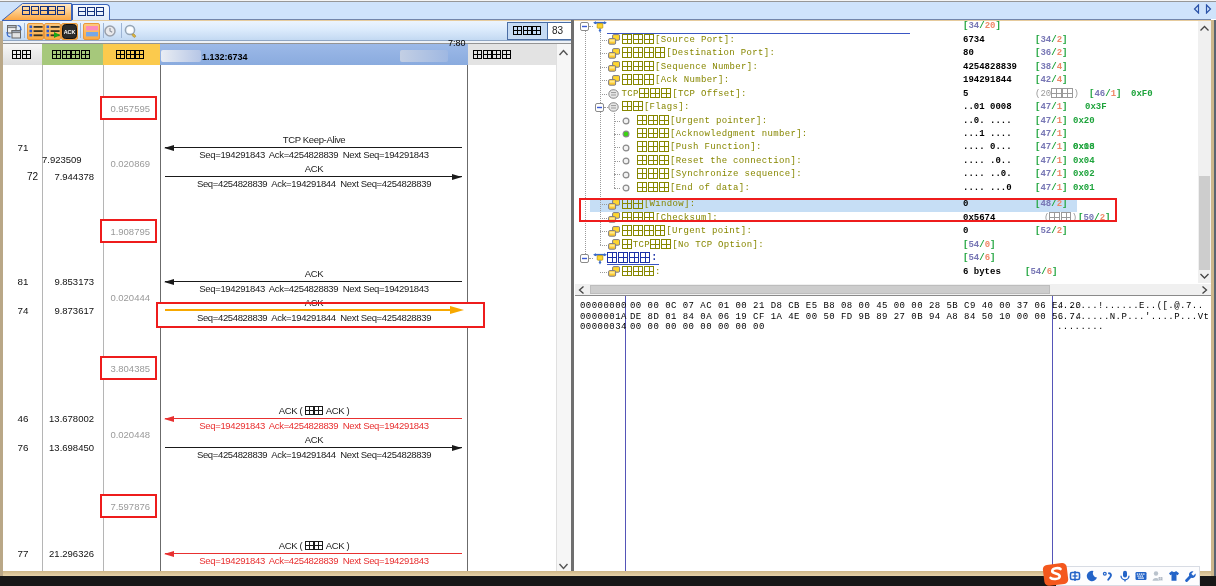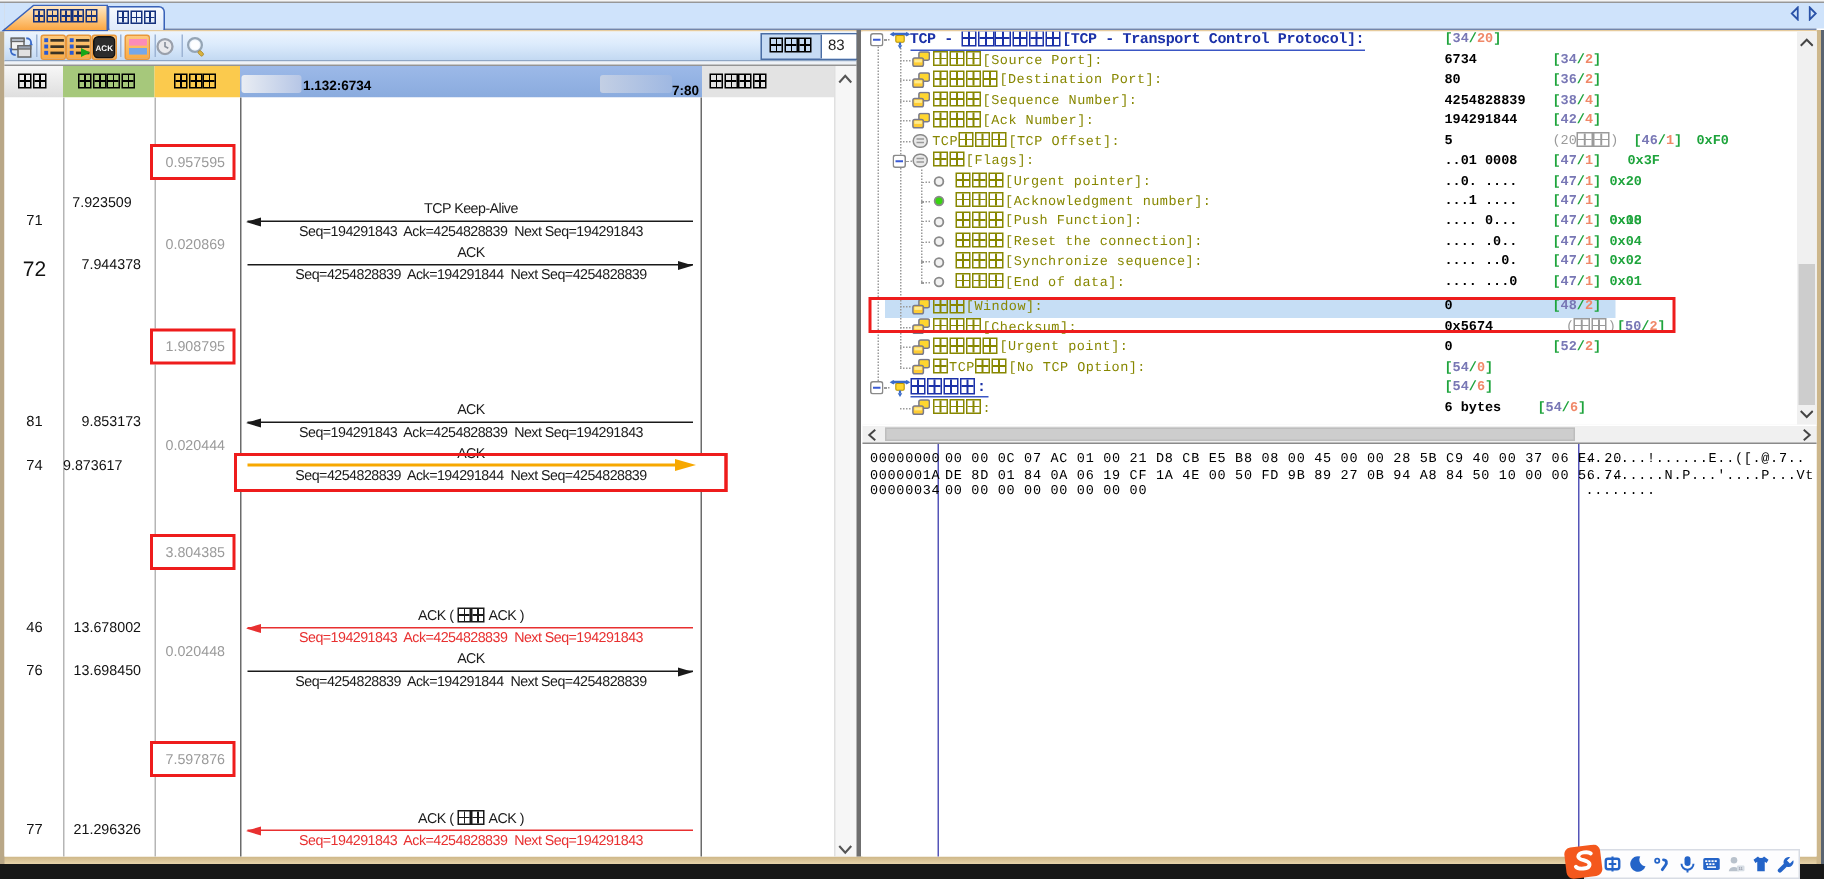--- a/index.html
+++ b/index.html
@@ -111,59 +111,59 @@
 <div class="ab" style="left:103px;top:44px;width:57px;height:21px;background:#fbca4d"></div>
 <div class="ab" style="left:160px;top:44px;width:308px;height:21px;background:linear-gradient(#9cb9e8,#8aabde)"></div>
 <div class="ab" style="left:468px;top:44px;width:88px;height:21px;background:#e3e3e3"></div>
 <div class="ab" style="left:12px;top:49px;font-size:10px;font-weight:bold"><i class="cj s10"></i><i class="cj s10"></i></div>
 <div class="ab" style="left:52px;top:49px;font-size:10px;font-weight:bold"><i class="cj s10"></i><i class="cj s10"></i><i class="cj s10"></i><i class="cj s10"></i></div>
 <div class="ab" style="left:116px;top:49px;font-size:10px;font-weight:bold"><i class="cj s10"></i><i class="cj s10"></i><i class="cj s10"></i></div>
 <div class="ab" style="left:473px;top:49px;font-size:10px;font-weight:bold"><i class="cj s10"></i><i class="cj s10"></i><i class="cj s10"></i><i class="cj s10"></i></div>
 <div class="ab" style="left:161px;top:50px;width:40px;height:12px;background:linear-gradient(90deg,#e9edf3,#b6c6e6);border-radius:2px"></div>
 <div class="ab" style="left:202px;top:51.5px;font-size:9px;font-weight:bold;color:#000">1.132:6734</div>
 <div class="ab" style="left:400px;top:50px;width:48px;height:12px;background:linear-gradient(90deg,#c3cfe4,#9fb8e2);border-radius:2px"></div>
-<div class="ab" style="left:448px;top:55px;font-size:9px;font-weight:bold;color:#000">7:80</div>
+<div class="ab" style="left:448px;top:38px;font-size:9px;font-weight:normal;color:#000">7:80</div>
 <div class="ab" style="left:3px;top:65px;width:553px;height:506px;background:#fff"></div>
 <div class="ab" style="left:42px;top:65px;width:1px;height:506px;background:#b5b5b5"></div>
 <div class="ab" style="left:103px;top:65px;width:1px;height:506px;background:#b5b5b5"></div>
 <div class="ab" style="left:160px;top:65px;width:1px;height:506px;background:#6b6b6b"></div>
 <div class="ab" style="left:467px;top:65px;width:1px;height:506px;background:#6b6b6b"></div>
 <div class="ab" style="left:556px;top:44px;width:15px;height:527px;background:#f6f6f6;border-left:1px solid #e0e0e0"></div>
 <svg class="ab" style="left:558px;top:48px" width="11" height="10" viewBox="0 0 11 10">
     <path d="M1.5 7 L5.5 2.5 L9.5 7" fill="none" stroke="#555" stroke-width="1.4"></path>
   </svg>
 <svg class="ab" style="left:558px;top:561px" width="11" height="10" viewBox="0 0 11 10">
     <path d="M1.5 3 L5.5 7.5 L9.5 3" fill="none" stroke="#555" stroke-width="1.4"></path>
   </svg>
 <div class="ab" style="left:571px;top:20px;width:3px;height:551px;background:#6f6f6f"></div>
 <div class="ab" style="left:100px;top:96px;width:57px;height:24px;border:2px solid #ee1c1c;background:#fff"></div>
 <div class="ab" style="left:100px;top:219px;width:57px;height:24px;border:2px solid #ee1c1c;background:#fff"></div>
 <div class="ab" style="left:100px;top:356px;width:57px;height:24px;border:2px solid #ee1c1c;background:#fff"></div>
 <div class="ab" style="left:100px;top:494px;width:57px;height:24px;border:2px solid #ee1c1c;background:#fff"></div>
 <div class="ab" style="left:156px;top:302px;width:329px;height:26px;border:2px solid #ee1c1c;background:#fff"></div>
 <div class="ab" style="left:8px;top:141.5px;width:30px;font-size:9.8px;text-align:center;color:#111">71</div>
-<div class="ab" style="left:42px;top:130px;width:52px;font-size:9.5px;text-align:center;color:#111">7.923509</div>
+<div class="ab" style="left:42px;top:154px;width:52px;font-size:9.5px;text-align:left;color:#111">7.923509</div>
 <div class="ab" style="left:164px;top:134px;width:300px;font-size:9.5px;letter-spacing:-0.35px;text-align:center;color:#1a1a1a;white-space:pre">TCP Keep-Alive</div>
 <div class="ab" style="left:164px;top:149px;width:300px;font-size:9.5px;letter-spacing:-0.35px;text-align:center;color:#1a1a1a;white-space:pre">Seq=194291843  Ack=4254828839  Next Seq=194291843</div>
 <div class="ab" style="left:165px;top:147px;width:297px;height:1px;background:#1a1a1a"></div>
 <div class="ab" style="left:164px;top:144.5px;width:0;height:0;border-right:10px solid #1a1a1a;border-top:3.2px solid transparent;border-bottom:3.2px solid transparent"></div>
-<div class="ab" style="left:8px;top:170.5px;width:30px;font-size:14px;text-align:center;color:#111">72</div>
+<div class="ab" style="left:8px;top:170.5px;width:30px;font-size:10px;text-align:right;color:#111">72</div>
 <div class="ab" style="left:42px;top:170.5px;width:52px;font-size:9.5px;text-align:right;color:#111">7.944378</div>
 <div class="ab" style="left:164px;top:163px;width:300px;font-size:9.5px;letter-spacing:-0.35px;text-align:center;color:#1a1a1a;white-space:pre">ACK</div>
 <div class="ab" style="left:164px;top:178px;width:300px;font-size:9.5px;letter-spacing:-0.35px;text-align:center;color:#1a1a1a;white-space:pre">Seq=4254828839  Ack=194291844  Next Seq=4254828839</div>
 <div class="ab" style="left:165px;top:176px;width:297px;height:1px;background:#1a1a1a"></div>
 <div class="ab" style="left:452px;top:173.5px;width:0;height:0;border-left:10px solid #1a1a1a;border-top:3px solid transparent;border-bottom:3px solid transparent"></div>
 <div class="ab" style="left:8px;top:275.5px;width:30px;font-size:9.8px;text-align:center;color:#111">81</div>
 <div class="ab" style="left:42px;top:275.5px;width:52px;font-size:9.5px;text-align:right;color:#111">9.853173</div>
 <div class="ab" style="left:164px;top:268px;width:300px;font-size:9.5px;letter-spacing:-0.35px;text-align:center;color:#1a1a1a;white-space:pre">ACK</div>
 <div class="ab" style="left:164px;top:283px;width:300px;font-size:9.5px;letter-spacing:-0.35px;text-align:center;color:#1a1a1a;white-space:pre">Seq=194291843  Ack=4254828839  Next Seq=194291843</div>
 <div class="ab" style="left:165px;top:281px;width:297px;height:1px;background:#1a1a1a"></div>
 <div class="ab" style="left:164px;top:278.5px;width:0;height:0;border-right:10px solid #1a1a1a;border-top:3.2px solid transparent;border-bottom:3.2px solid transparent"></div>
 <div class="ab" style="left:8px;top:304.5px;width:30px;font-size:9.8px;text-align:center;color:#111">74</div>
-<div class="ab" style="left:42px;top:304.5px;width:52px;font-size:9.5px;text-align:left;color:#111">9.873617</div>
+<div class="ab" style="left:42px;top:304.5px;width:52px;font-size:9.5px;text-align:right;color:#111">9.873617</div>
 <div class="ab" style="left:164px;top:297px;width:300px;font-size:9.5px;letter-spacing:-0.35px;text-align:center;color:#1a1a1a;white-space:pre">ACK</div>
 <div class="ab" style="left:164px;top:312px;width:300px;font-size:9.5px;letter-spacing:-0.35px;text-align:center;color:#1a1a1a;white-space:pre">Seq=4254828839  Ack=194291844  Next Seq=4254828839</div>
 <div class="ab" style="left:165px;top:308.5px;width:286px;height:2.6px;background:#f7a800"></div>
 <div class="ab" style="left:450px;top:306px;width:0;height:0;border-left:14px solid #f7a800;border-top:4px solid transparent;border-bottom:4px solid transparent"></div>
 <div class="ab" style="left:8px;top:412.5px;width:30px;font-size:9.8px;text-align:center;color:#111">46</div>
 <div class="ab" style="left:42px;top:412.5px;width:52px;font-size:9.5px;text-align:right;color:#111">13.678002</div>
 <div class="ab" style="left:164px;top:405px;width:300px;font-size:9.5px;letter-spacing:-0.35px;text-align:center;color:#1a1a1a;white-space:pre">ACK ( <i class="cj s10"></i><i class="cj s10"></i> ACK )</div>
 <div class="ab" style="left:164px;top:420px;width:300px;font-size:9.5px;letter-spacing:-0.35px;text-align:center;color:#e83030;white-space:pre">Seq=194291843  Ack=4254828839  Next Seq=194291843</div>
 <div class="ab" style="left:165px;top:418px;width:297px;height:1px;background:#e83030"></div>
 <div class="ab" style="left:164px;top:415.5px;width:0;height:0;border-right:10px solid #e83030;border-top:3.2px solid transparent;border-bottom:3.2px solid transparent"></div>
@@ -197,21 +197,20 @@
 <line x1="2" y1="4.5" x2="7" y2="4.5" stroke="#3a5ad4" stroke-width="1.4"></line>
     </svg>
 <div class="ab" style="left:14px;top:5.4px;width:4px;height:1px;border-top:1px dotted #9a9a9a"></div>
 <svg class="ab" style="left:18px;top:-0.1px" width="14" height="12" viewBox="0 0 14 12">
 <path d="M1.5 1.8 H12.5" stroke="#3a6ac8" stroke-width="1.8"></path>
 <path d="M0 1.8 l3-1.5 v3 Z M14 1.8 l-3-1.5 v3 Z" fill="#3a6ac8"></path>
 <rect x="4.2" y="2.6" width="5.6" height="4.6" rx="0.8" fill="#ffd62e" stroke="#b89200" stroke-width=".7"></rect>
 <path d="M7 7.4 V9.2" stroke="#3a6ac8" stroke-width="1.5"></path>
 <path d="M7 11.6 l-1.5-2.5 h3 Z" fill="#3a6ac8"></path>
     </svg>
-<div class="ab mono" style="left:31.5px;top:-0.6px;white-space:pre;font-size:9px;line-height:12px;font-size:10px;font-weight:bold;color:#1b31a8;letter-spacing:-0.25px">TCP - <i class="cj"></i><i class="cj"></i><i class="cj"></i><i class="cj"></i><i class="cj"></i><i class="cj"></i>[TCP - Transport Control Protocol]:</div>
 <div class="ab mono" style="left:388px;top:-0.6px;white-space:pre;font-size:9px;line-height:12px;font-weight:bold"><span class="g">[</span><span class="n1">34</span><span class="g">/</span><span class="n2">20</span><span class="g">]</span></div>
 <div class="ab" style="left:24.5px;top:18.8px;width:7px;height:1px;border-top:1px dotted #9a9a9a"></div>
 <svg class="ab" style="left:32.5px;top:13.3px" width="12" height="11" viewBox="0 0 12 11">
 <rect x="4.6" y="0.6" width="7" height="5.6" rx="1.2" fill="#ffd62e" stroke="#7a7a8a" stroke-width="1"></rect>
 <rect x="0.6" y="4.6" width="7" height="5.6" rx="1.2" fill="#fc3" stroke="#7a7a8a" stroke-width="1"></rect>
 <rect x="1.6" y="5.6" width="5" height="2" fill="#fff2a8" opacity=".8"></rect>
     </svg>
 <div class="ab mono" style="left:46.5px;top:12.8px;white-space:pre;font-size:9px;line-height:12px;color:#878700;letter-spacing:0.33px"><i class="cj"></i><i class="cj"></i><i class="cj"></i>[Source Port]:</div>
 <div class="ab mono" style="left:388px;top:12.8px;white-space:pre;font-size:9px;line-height:12px;font-weight:bold;color:#000">6734</div>
 <div class="ab mono" style="left:460px;top:12.8px;white-space:pre;font-size:9px;line-height:12px;font-weight:bold"><span class="g">[</span><span class="n1">34</span><span class="g">/</span><span class="n2">2</span><span class="g">]</span></div>

